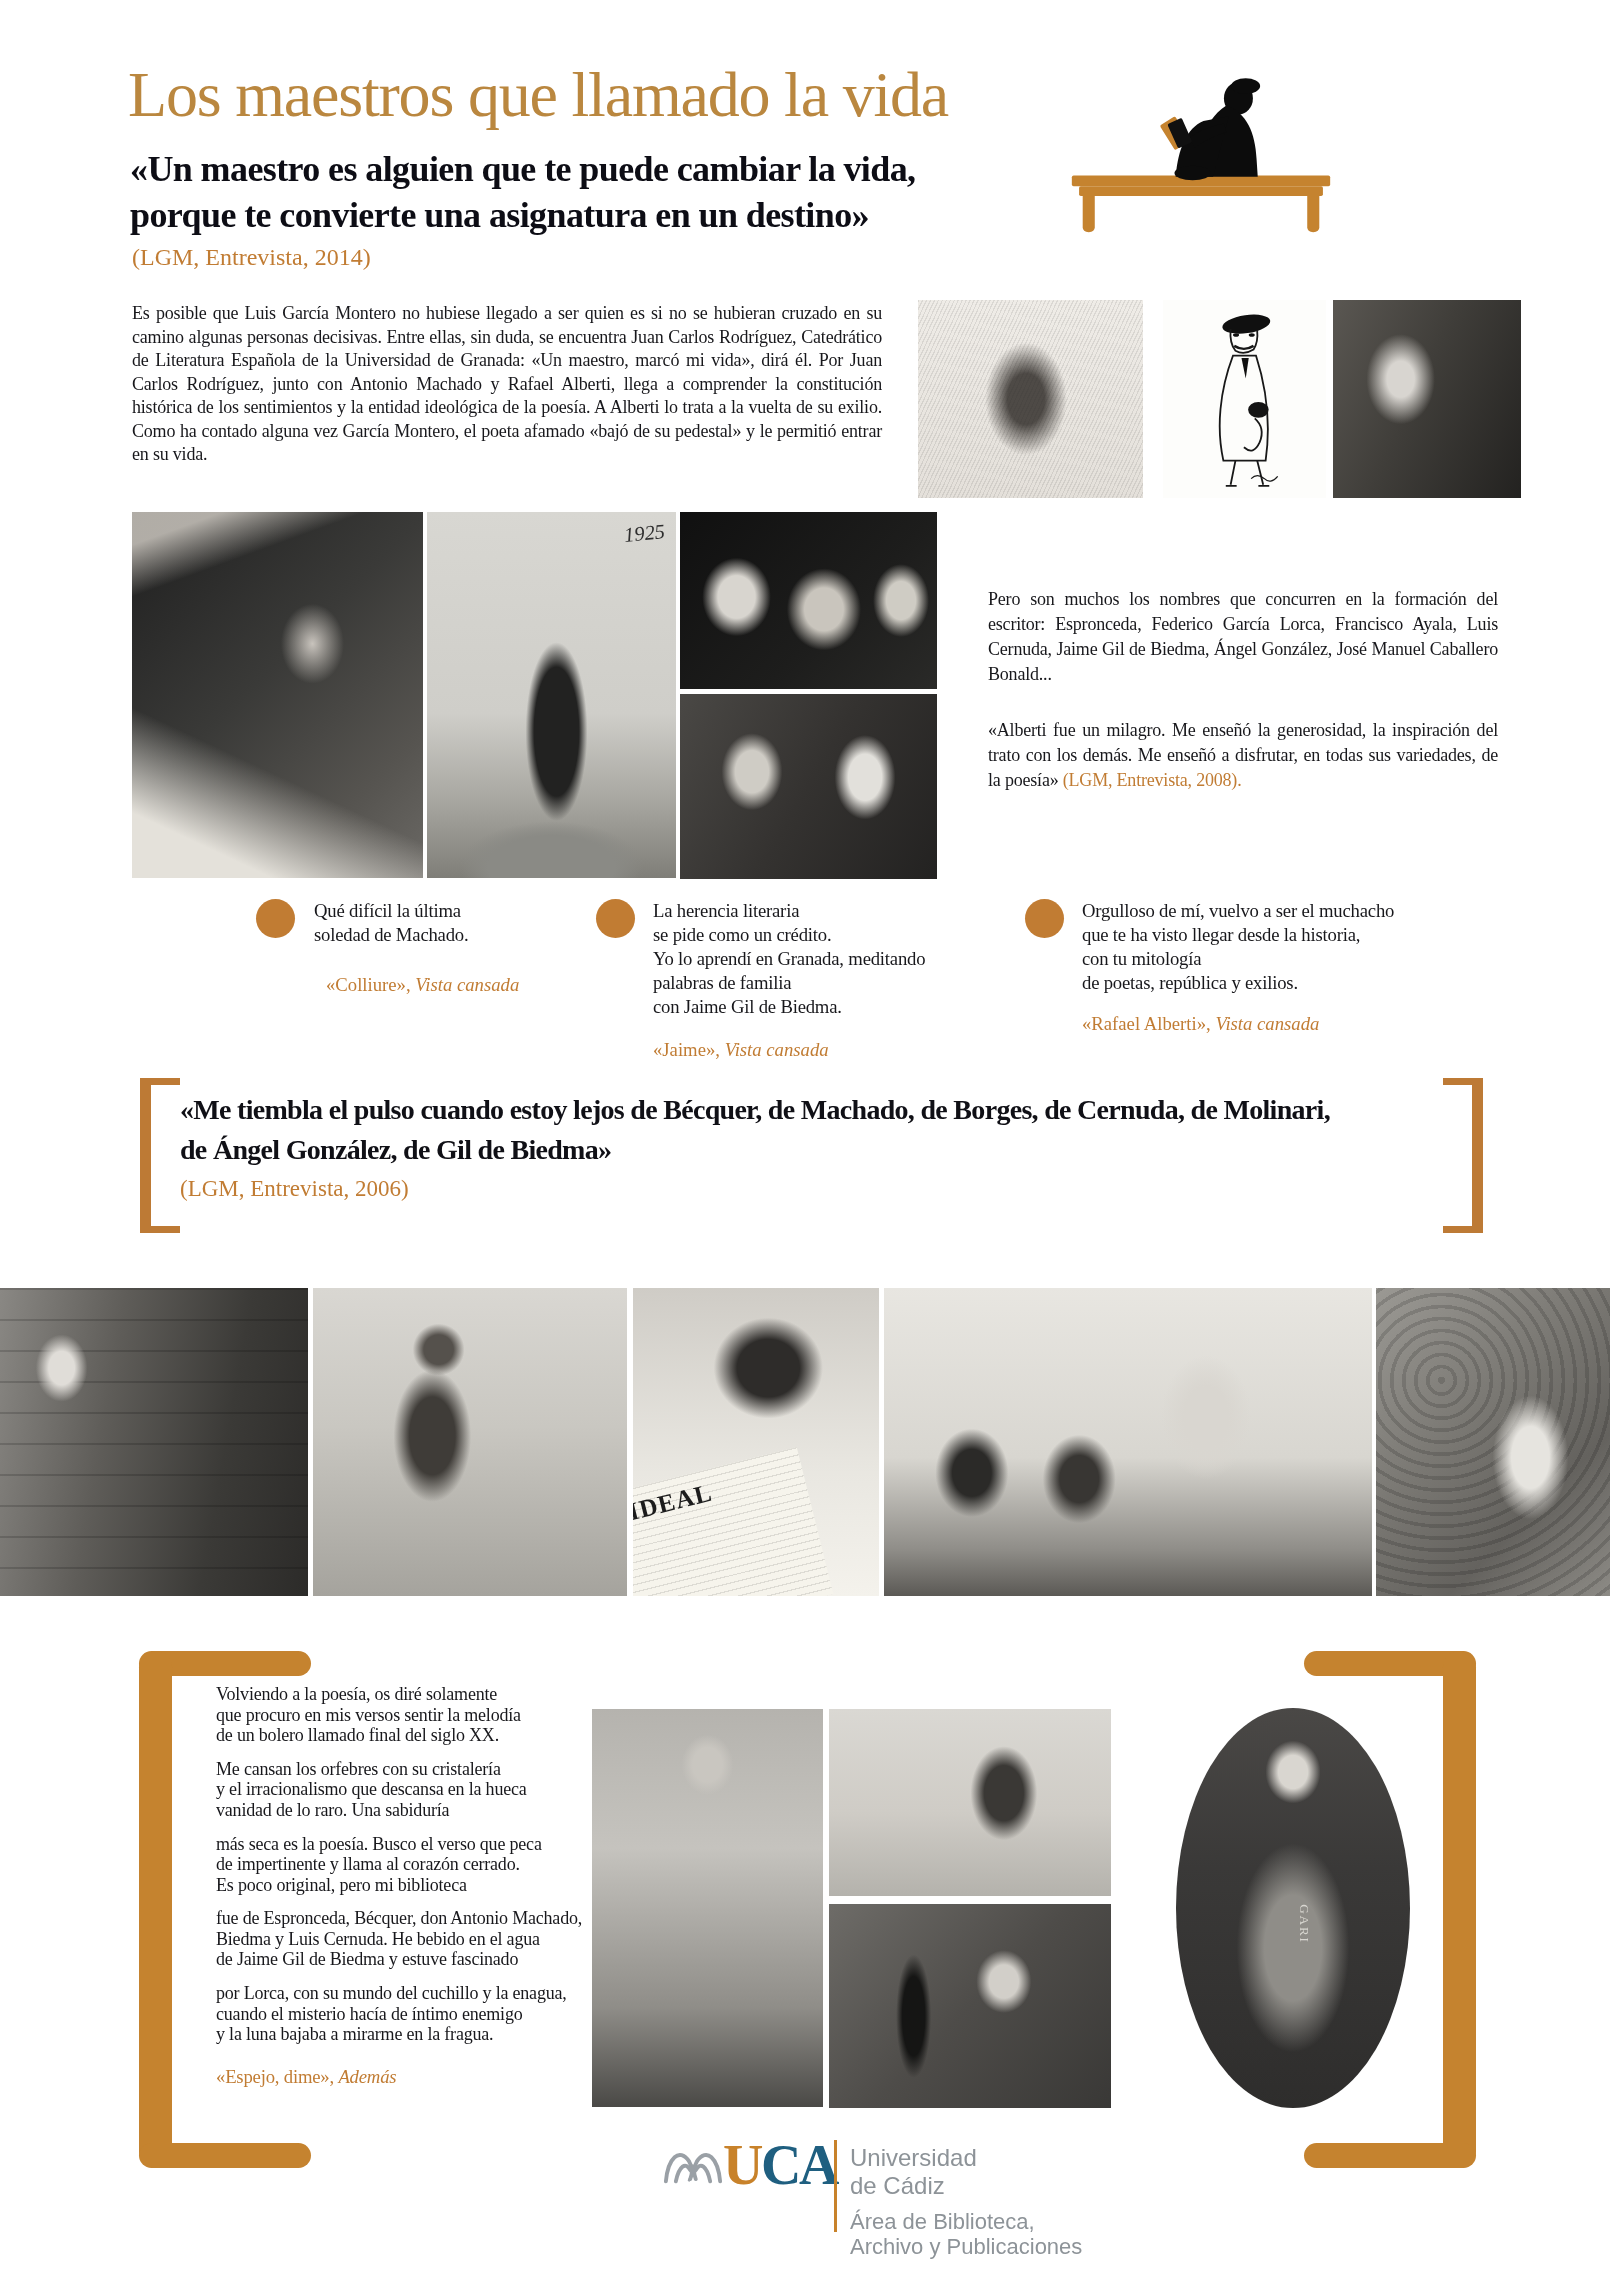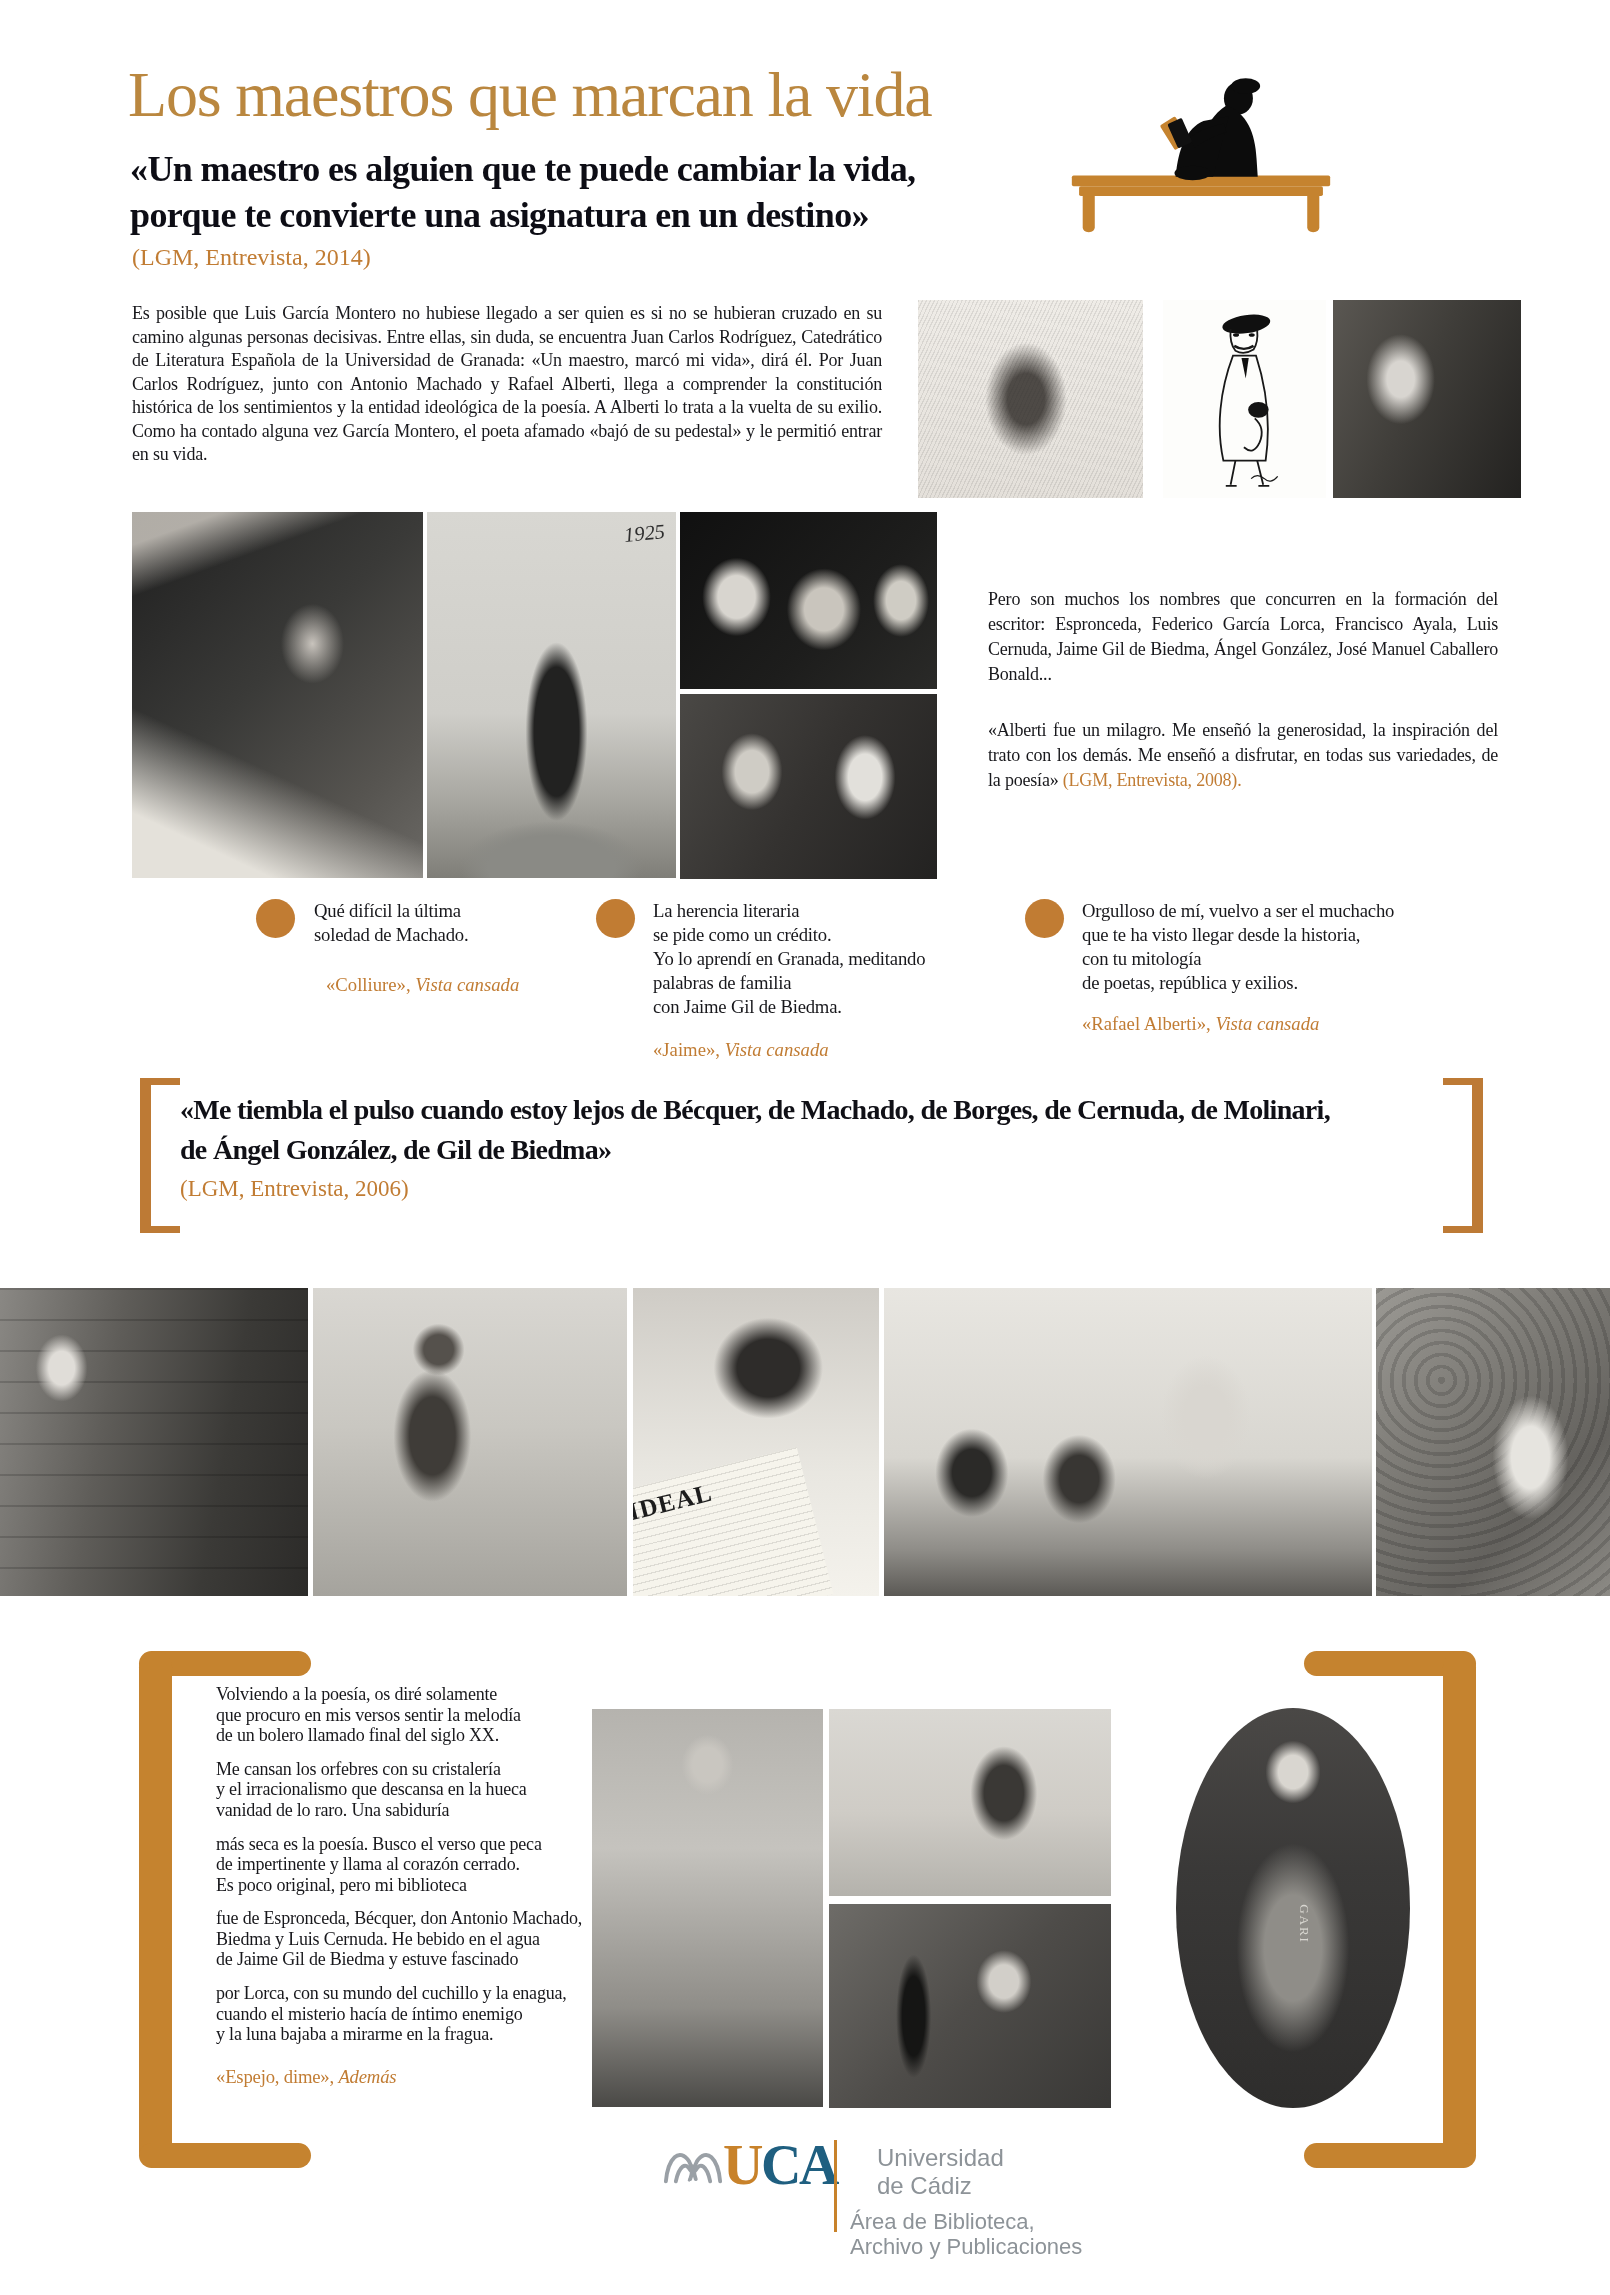--- a/index.html
+++ b/index.html
@@ -102,29 +102,29 @@
     linear-gradient(180deg,#4a4846 0%,#3a3938 40%,#2e2d2c 100%);}
   .year-note{position:absolute;top:9.7px;right:11px;font-size:20.5px;font-style:italic;color:#2e2e2e;transform:rotate(-6deg);}
   .news-wedge{position:absolute;left:-14.5px;bottom:-24px;width:199px;height:151px;background:#f6f4ec;transform:rotate(-14deg);
     background-image:repeating-linear-gradient(180deg, rgba(0,0,0,0.10) 0 1.2px, rgba(0,0,0,0) 1.2px 7.2px);}
   .news-title{position:absolute;left:20.5px;top:8.5px;font-size:25px;font-weight:700;letter-spacing:1.2px;color:#1c1c1c;font-family:"Liberation Serif",serif;}
   .bottle-note{position:absolute;left:46%;top:52%;font-size:13.3px;color:#d8d6d0;letter-spacing:1.8px;transform:rotate(90deg);}
   
   .uca{left:723px;top:2133px;font-size:56px;font-weight:700;letter-spacing:-2.4px;font-family:"Liberation Serif",serif;}
   .uca .u{color:#c8822a;} .uca .ca{color:#1f5f80;}
   .fdiv{left:834px;top:2140px;width:3px;height:92px;background:#c8822a;}
-  .forg{left:850px;top:2144px;font-family:"Liberation Sans",sans-serif;font-size:24px;line-height:28px;color:#8d9398;margin-left:27px;}
+  .forg{left:850px;top:2144px;font-family:"Liberation Sans",sans-serif;font-size:24px;line-height:28px;color:#8d9398;}
   .fdept{left:850px;top:2209px;font-family:"Liberation Sans",sans-serif;font-size:22px;line-height:25px;color:#8d9398;}
 </style>
 </head>
 <body>
 
 <div id="poster">
 
-  <div class="abs title">Los maestros que marcan la vida</div>
+  <div class="abs title">Los maestros que llamado la vida</div>
   <div class="abs subquote">
     <div>«Un maestro es alguien que te puede cambiar la vida,</div>
     <div>porque te convierte una asignatura en un destino»</div>
   </div>
   <div class="abs cit cit-2014">(LGM, Entrevista, 2014)</div>
 
   <svg class="abs" style="left:1068px;top:68px;" width="266" height="169" viewBox="0 0 440 280">
     <g fill="#c5832f">
       <rect x="6" y="178" width="428" height="18" rx="3"></rect>
       <rect x="18" y="196" width="404" height="16" rx="3"></rect>

